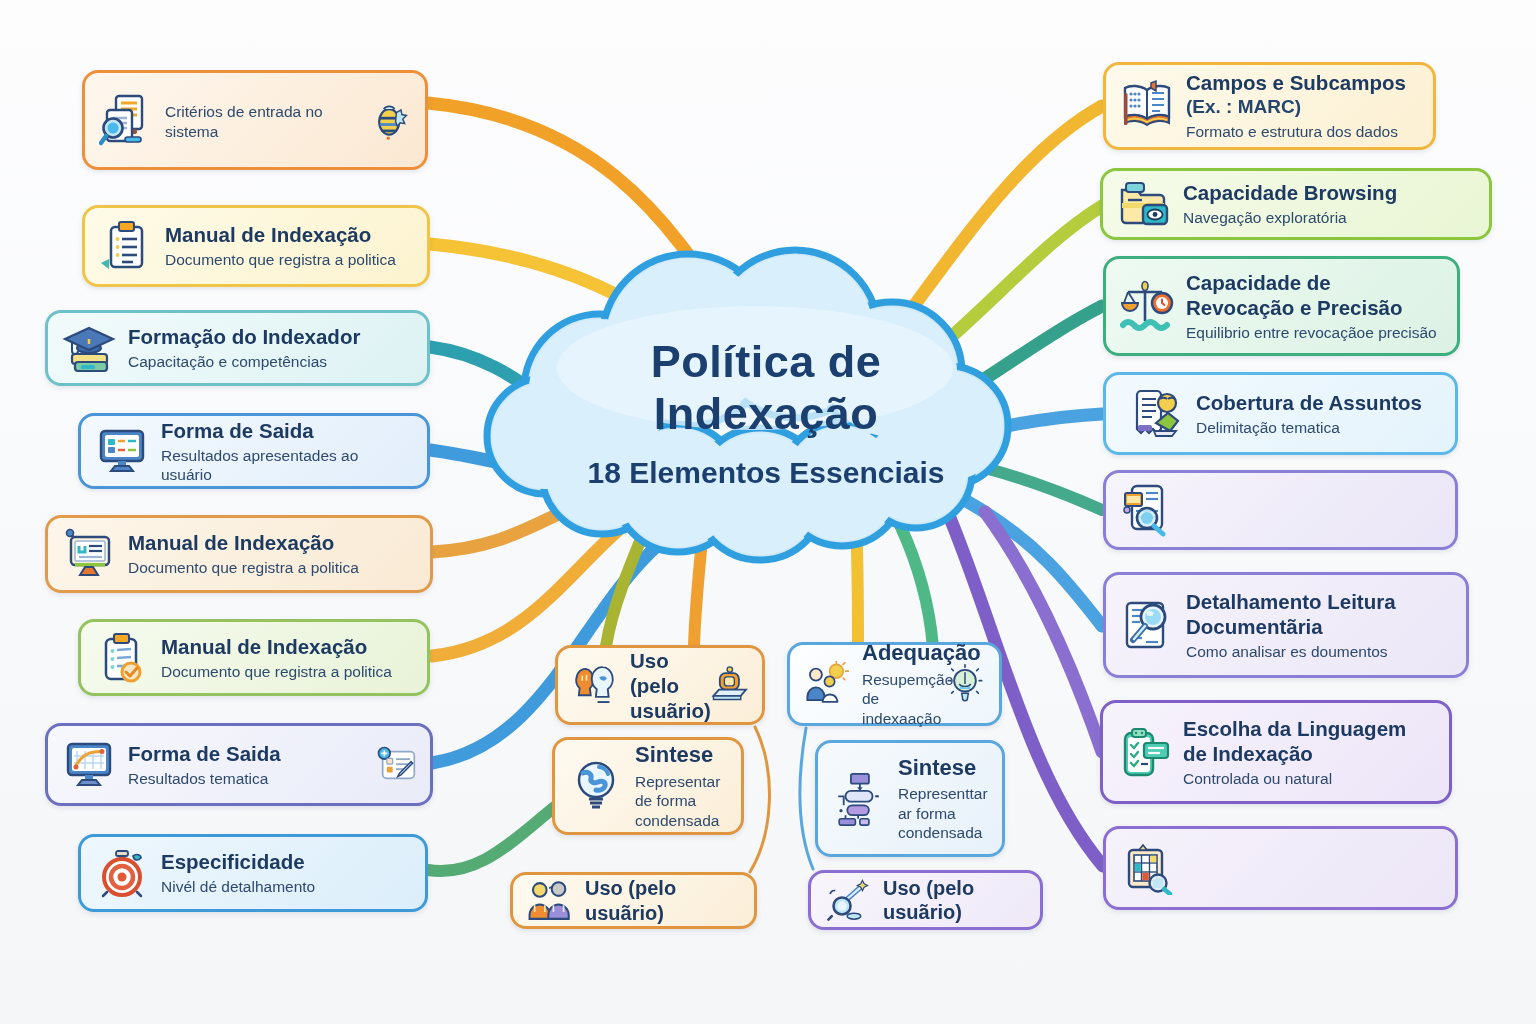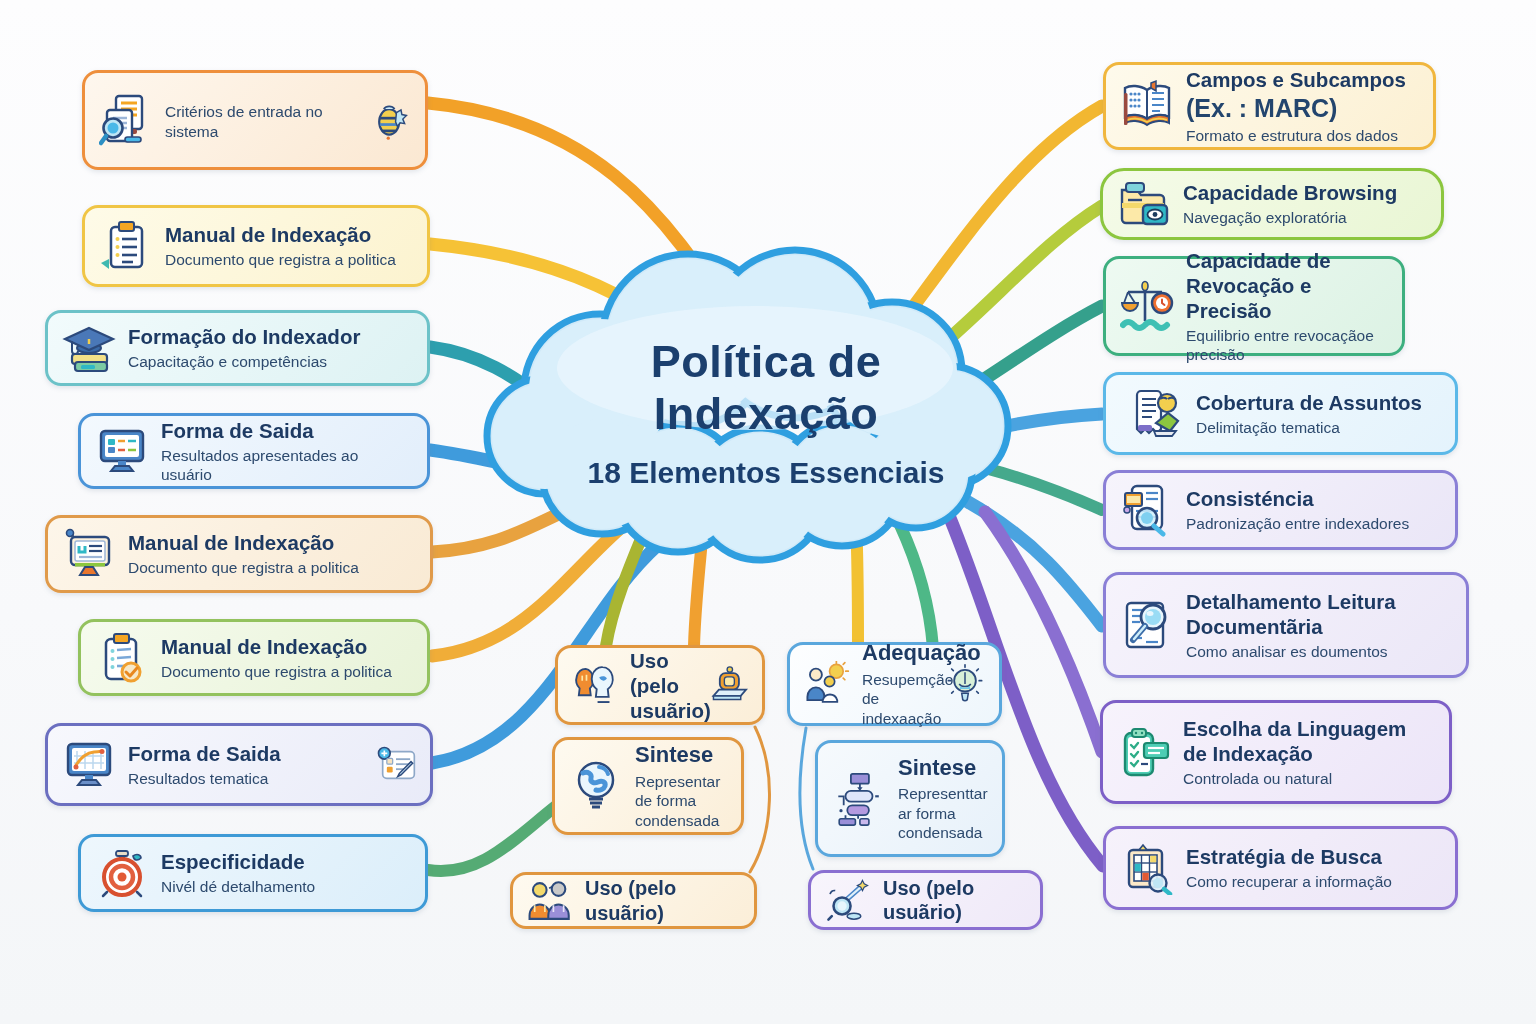--- a/index.html
+++ b/index.html
@@ -10,38 +10,38 @@
   .links path.c{fill:none;stroke-linecap:round;}
   .cloudtx{position:absolute;left:535px;top:336px;width:462px;z-index:1;
     text-align:center;color:#1b3f6e;}
   .ct1{font-size:45px;font-weight:bold;line-height:1.16;letter-spacing:.5px;}
   .ct2{font-size:30px;font-weight:bold;margin-top:16px;}
   .b{position:absolute;z-index:2;display:flex;align-items:center;gap:12px;
      padding:8px 14px;box-sizing:border-box;border:3.5px solid;border-radius:16px;
      box-shadow:0 2px 5px rgba(110,125,150,.18);}
   .tx{flex:1;min-width:0;}
   .t{font-weight:bold;font-size:20.5px;color:#1d3a63;line-height:1.22;}
-  .t2{font-weight:600;font-size:25px;color:#23456e;line-height:1.2;margin-top:1px;}
+  .t2{font-weight:600;font-size:19px;color:#23456e;line-height:1.2;margin-top:1px;}
   .s{font-size:15.5px;color:#2d4a6e;line-height:1.25;margin-top:3px;}
   .ic{width:54px;height:54px;flex:none;}
   .ic.sm{width:46px;height:46px;}
   .ric{width:40px;height:40px;flex:none;}
   
   .l1{left:82px;top:70px;width:346px;height:100px;border-color:#ee8f3c;background:linear-gradient(135deg,#fef7ee,#fbe8d2);}
   .l2{left:82px;top:205px;width:348px;height:82px;border-color:#f0c545;background:linear-gradient(135deg,#fefbe8,#fcf3cf);}
   .l3{left:45px;top:310px;width:385px;height:76px;border-color:#6cc2c8;background:linear-gradient(135deg,#f2fbfc,#ddf2f3);}
   .l4{left:78px;top:413px;width:352px;height:76px;border-color:#4a94d8;background:linear-gradient(135deg,#f3f9fe,#e2eefb);}
   .l5{left:45px;top:515px;width:388px;height:78px;border-color:#e09a4a;background:linear-gradient(135deg,#fdf6ea,#f9ead4);}
   .l6{left:78px;top:619px;width:352px;height:77px;border-color:#93c25e;background:linear-gradient(135deg,#f6fbee,#e8f3d8);}
   .l7{left:45px;top:723px;width:388px;height:83px;border-color:#6b6fc0;background:linear-gradient(135deg,#f7f8fd,#e9ebf8);}
   .l8{left:78px;top:834px;width:350px;height:78px;border-color:#3e9ad6;background:linear-gradient(135deg,#eef7fd,#dbeefa);}
   
   .r1{left:1103px;top:62px;width:333px;height:88px;border-color:#f0b63e;background:linear-gradient(135deg,#fefaec,#fcf0d2);}
-  .r2{left:1100px;top:168px;width:344px;height:72px;border-color:#8cc63f;background:linear-gradient(135deg,#f5fbe9,#e9f6d4);border-radius:24px;}
-  .r3{left:1103px;top:256px;width:302px;height:100px;border-color:#3daf7f;background:linear-gradient(135deg,#eefaf2,#dcf2e4);}
+  .r2{left:1100px;top:168px;width:392px;height:72px;border-color:#8cc63f;background:linear-gradient(135deg,#f5fbe9,#e9f6d4);}
+  .r3{left:1103px;top:256px;width:357px;height:100px;border-color:#3daf7f;background:linear-gradient(135deg,#eefaf2,#dcf2e4);}
   .r4{left:1103px;top:372px;width:355px;height:83px;border-color:#5bb8e8;background:linear-gradient(135deg,#f2fafe,#e4f3fc);padding-left:24px;}
   .r5{left:1103px;top:470px;width:355px;height:80px;border-color:#8a7fd6;background:linear-gradient(135deg,#f6f4fc,#eae6f7);}
   .r6{left:1103px;top:572px;width:366px;height:106px;border-color:#8a7fd6;background:linear-gradient(135deg,#f6f3fc,#ebe7f7);}
   .r7{left:1100px;top:700px;width:352px;height:104px;border-color:#7d5fc7;background:linear-gradient(135deg,#f7f3fc,#ece5f8);}
   .r8{left:1103px;top:826px;width:355px;height:84px;border-color:#8a6fd1;background:linear-gradient(135deg,#f6f2fb,#ece6f7);}
   
   .a1{left:555px;top:645px;width:210px;height:80px;}
   .a2{left:552px;top:737px;width:192px;height:98px;}
   .a3{left:510px;top:872px;width:247px;height:57px;}
   .a1,.a2,.a3{border-color:#e0963f;background:linear-gradient(135deg,#fefaf0,#fbeed8);}
@@ -379,24 +379,20 @@
       <rect x="7" y="13" width="13" height="7" fill="#fce9a8"></rect>
       <circle cx="7" cy="27" r="3" fill="#c9a8e8" stroke="#2c4a7c" stroke-width="1.5"></circle>
       <line x1="26" y1="10" x2="38" y2="10" stroke="#4a86c8" stroke-width="2.2"></line>
       <line x1="26" y1="16" x2="38" y2="16" stroke="#4a86c8" stroke-width="2.2"></line>
       <line x1="16" y1="28" x2="38" y2="28" stroke="#4a86c8" stroke-width="2.2"></line>
       <line x1="16" y1="34" x2="38" y2="34" stroke="#4a86c8" stroke-width="2.2"></line>
       <circle cx="27" cy="35" r="10" fill="#cfeefa" fill-opacity="0.85" stroke="#2c4a7c" stroke-width="2.6"></circle>
       <circle cx="27" cy="35" r="6" fill="#7fd0f0"></circle>
       <line x1="34" y1="43" x2="43" y2="51" stroke="#4ab8e8" stroke-width="5" stroke-linecap="round"></line>
     </svg>
-    <div class="tx">
-      <div class="t">Consisténcia</div>
-      <div class="s">Padronização entre indexadores</div>
-    </div>
   </div>
 
   <div class="b r6">
     <svg class="ic" viewBox="0 0 54 54">
       <rect x="7" y="5" width="36" height="44" rx="4" fill="#fff" stroke="#2c4a7c" stroke-width="2.4"></rect>
       <line x1="12" y1="12" x2="24" y2="12" stroke="#4a86c8" stroke-width="2.2"></line>
       <line x1="12" y1="18" x2="22" y2="18" stroke="#4a86c8" stroke-width="2.2"></line>
       <line x1="12" y1="24" x2="20" y2="24" stroke="#4a86c8" stroke-width="2.2"></line>
       <line x1="12" y1="40" x2="22" y2="40" stroke="#4a86c8" stroke-width="2.2"></line>
       <line x1="26" y1="44" x2="38" y2="44" stroke="#4a86c8" stroke-width="2.2"></line>
@@ -442,24 +438,20 @@
       <line x1="14" y1="22" x2="37" y2="22" stroke="#2c4a7c" stroke-width="1.4"></line>
       <line x1="14" y1="31" x2="37" y2="31" stroke="#2c4a7c" stroke-width="1.4"></line>
       <rect x="14.8" y="22.8" width="6" height="7.5" fill="#2fb8c6"></rect>
       <rect x="22.3" y="31.8" width="6.5" height="7.5" fill="#e25a35"></rect>
       <rect x="30.2" y="14.8" width="6" height="6.5" fill="#f3d96b"></rect>
       <path d="M23,4 l4,5 h-8 z" fill="#f3d96b" stroke="#2c4a7c" stroke-width="1.6"></path>
       <circle cx="38" cy="42" r="8.5" fill="#dff0fa" fill-opacity="0.9" stroke="#2c4a7c" stroke-width="2.4"></circle>
       <circle cx="38" cy="42" r="5" fill="#bfe6f5"></circle>
       <line x1="44" y1="48" x2="50" y2="53" stroke="#2fb8c6" stroke-width="4.5" stroke-linecap="round"></line>
     </svg>
-    <div class="tx">
-      <div class="t">Estratégia de Busca</div>
-      <div class="s">Como recuperar a informação</div>
-    </div>
   </div>
 
   <div class="b a1">
     <svg class="ic sm" viewBox="0 0 54 54">
       <path d="M16,8 a11,13 0 0 0 -7,23 l-1,8 h14 l-1,-8 a11,13 0 0 0 -5,-23 z" fill="#f08c30" stroke="#2c4a7c" stroke-width="2.2"></path>
       <line x1="12" y1="16" x2="12" y2="22" stroke="#fce9a8" stroke-width="2"></line>
       <line x1="17" y1="15" x2="17" y2="22" stroke="#fce9a8" stroke-width="2"></line>
       <path d="M36,6 a12,14 0 0 1 6,26 l1,9 h-15 l1,-9 a12,14 0 0 1 7,-26 z" fill="#eaf6fd" stroke="#2c4a7c" stroke-width="2.2"></path>
       <path d="M32,18 c3,-2 7,-2 9,1 -2,4 -7,4 -9,-1 z" fill="#4a94d8"></path>
       <line x1="30" y1="47" x2="44" y2="47" stroke="#2c4a7c" stroke-width="2.2"></line>

